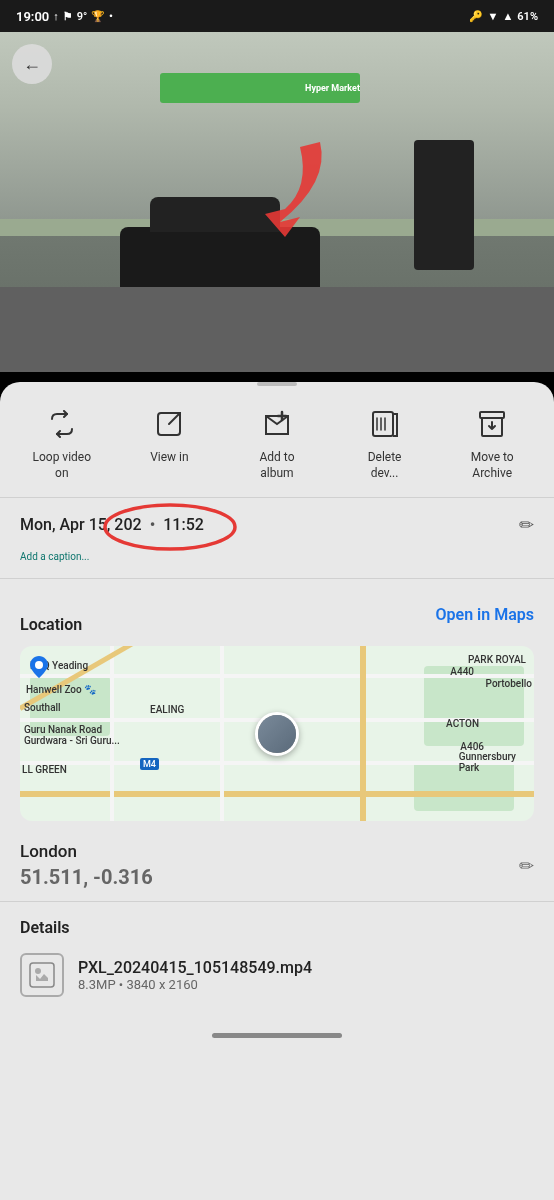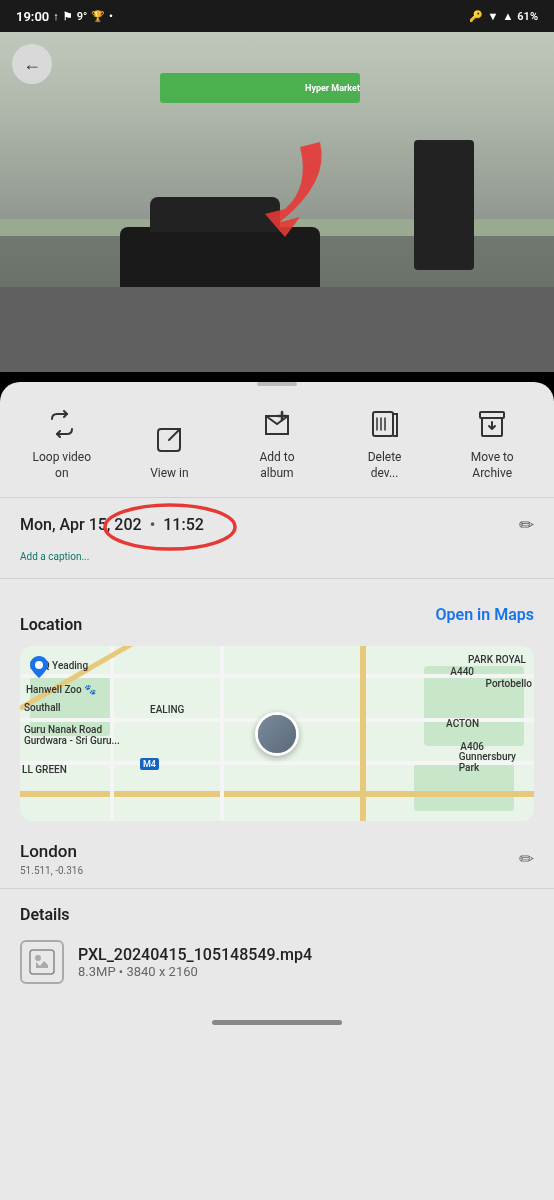--- a/index.html
+++ b/index.html
@@ -116,21 +116,21 @@
       width: 40px; height: 4px;
       background: #bbb;
       border-radius: 2px;
       margin: 10px auto 0;
     }
 
     
     .actions-row {
       display: flex;
       justify-content: space-around;
-      align-items: flex-end;
+      align-items: flex-start;
       padding: 20px 8px 16px;
       border-bottom: 1px solid #d0d0d0;
     }
     .action-item {
       display: flex;
       flex-direction: column;
       align-items: center;
       gap: 8px;
       flex: 1;
       cursor: pointer;
@@ -252,22 +252,23 @@
     }
 
     
     .location-name {
       font-size: 17px;
       font-weight: 500;
       color: #222;
       margin-bottom: 4px;
     }
     .location-coords {
-      font-size: 10px;
+      font-size: 20px;
       color: #666;
+      font-weight: bold;
     }
     .location-row {
       display: flex;
       justify-content: space-between;
       align-items: center;
       padding: 8px 20px 12px;
       border-bottom: 1px solid #d0d0d0;
     }
     .pencil-icon {
       color: #666;

